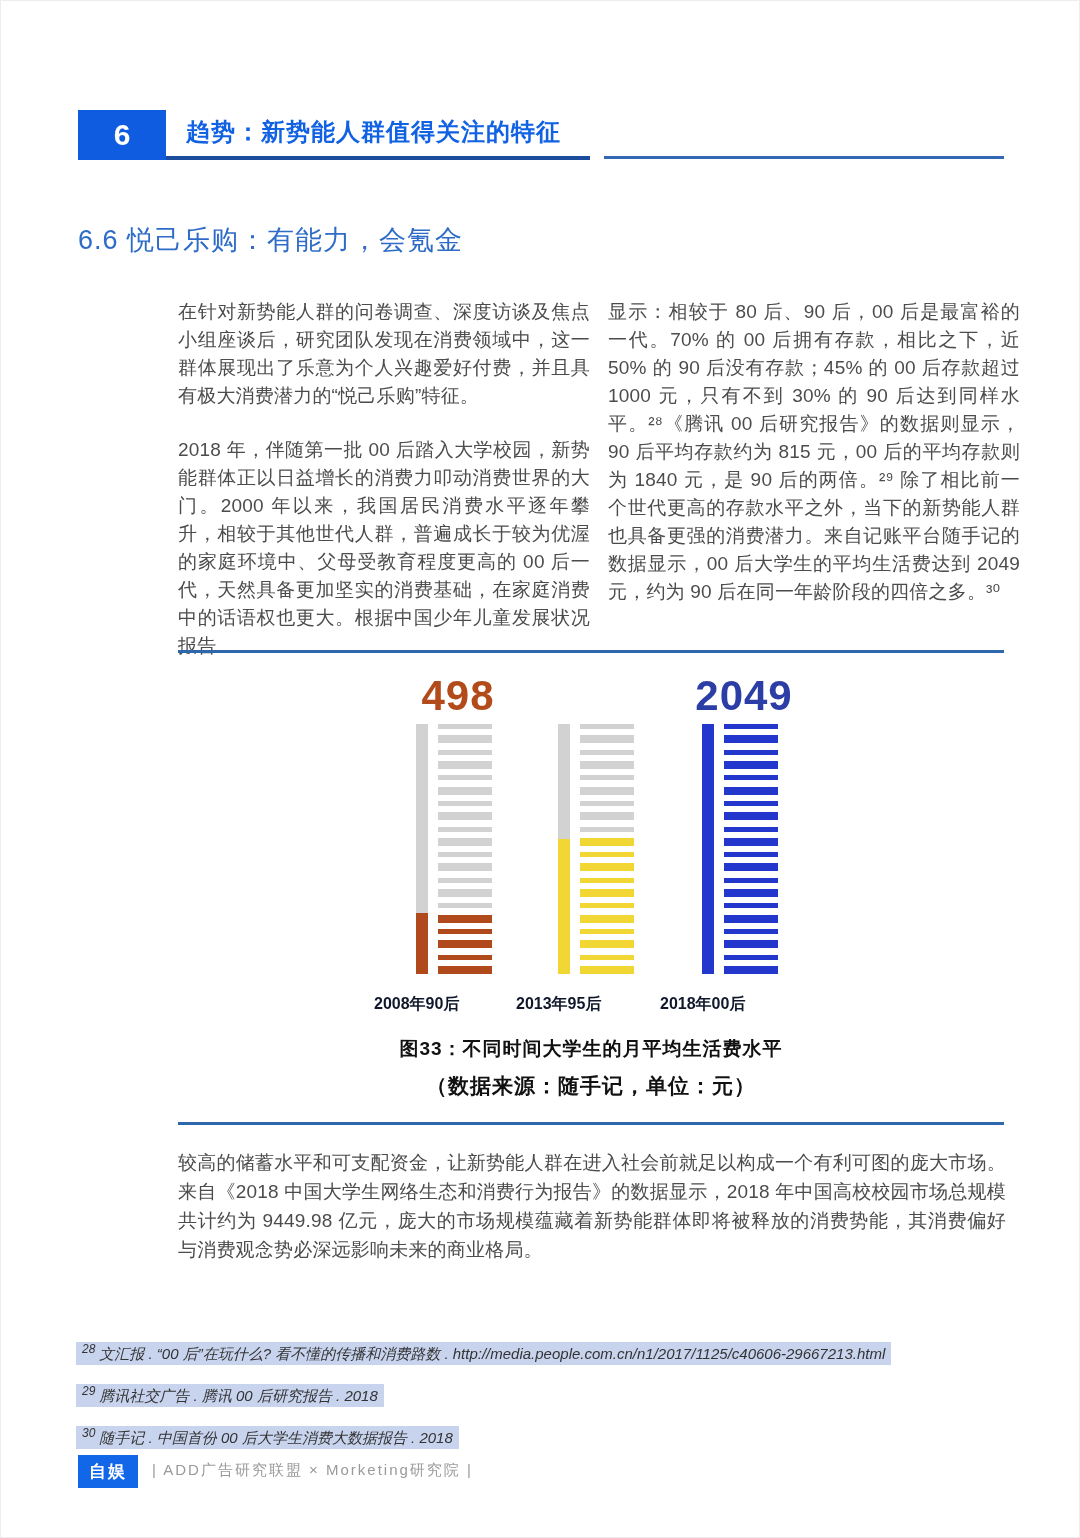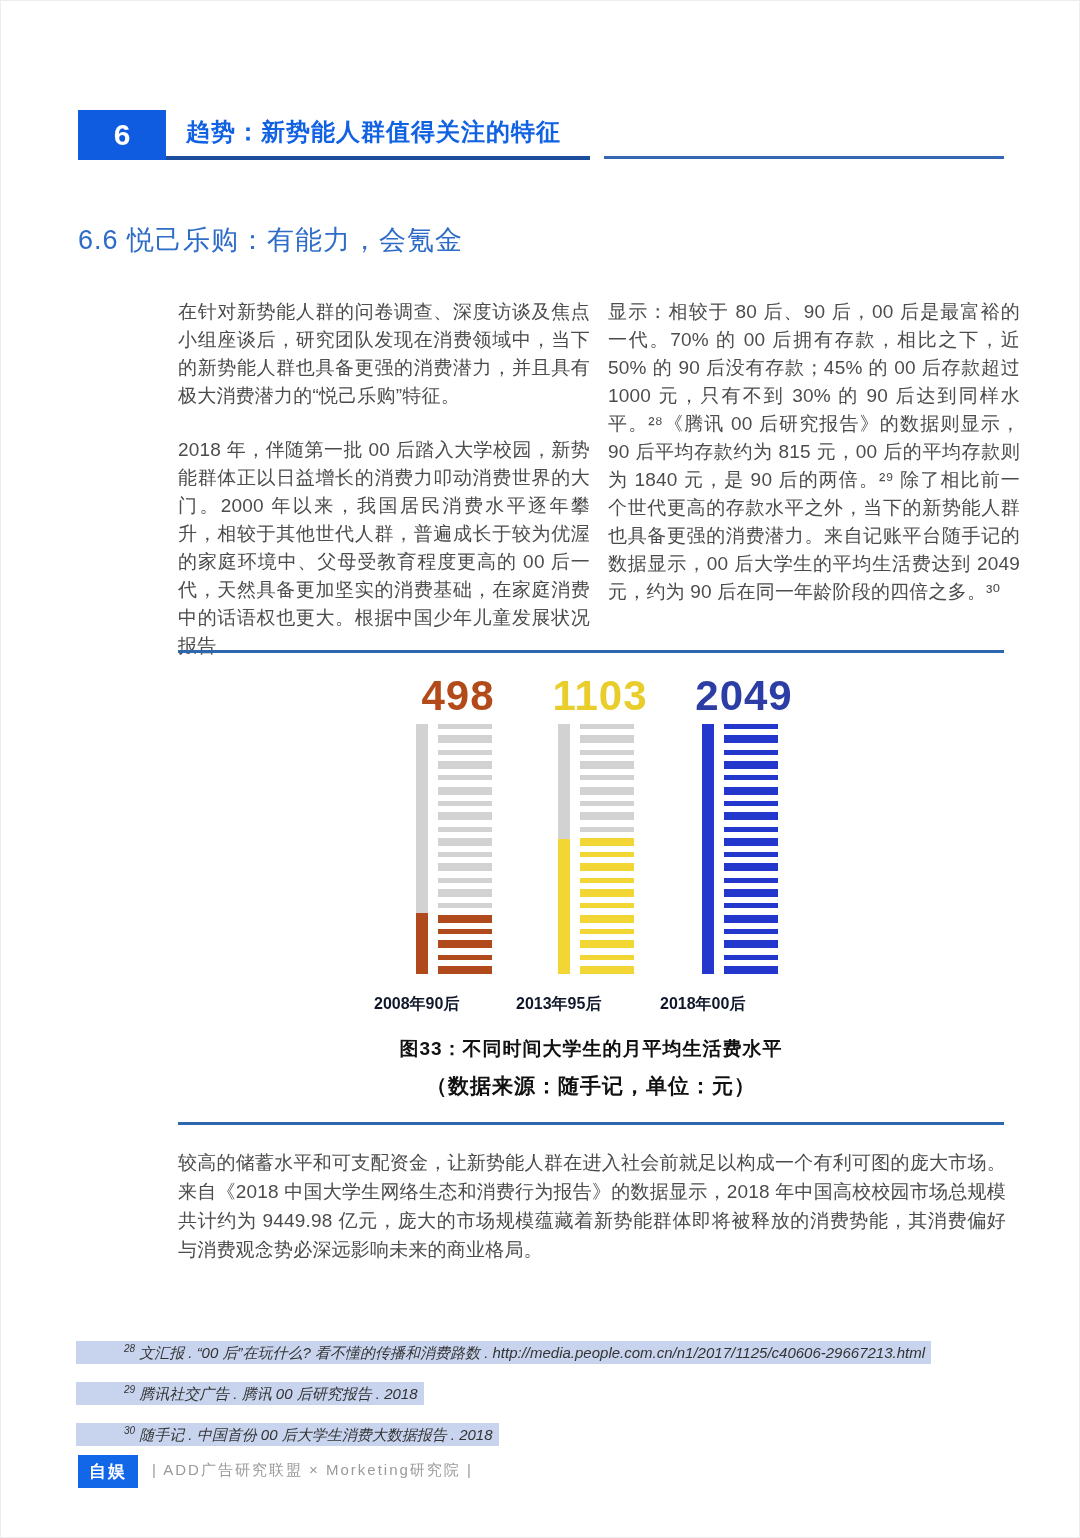--- a/index.html
+++ b/index.html
@@ -62,21 +62,21 @@
     position:absolute;left:178px;top:1148px;width:828px;margin:0;
     color:#4c4c4c;font-size:19px;line-height:29px;text-align:justify;letter-spacing:.2px;
   }
   
   .footnotes{position:absolute;left:76px;top:1336px;width:960px;}
   .footnote{margin-bottom:11px;}
   .fn-hl{
     display:inline;background:#c8d4ee;color:#333;
     font-size:15px;font-style:italic;padding:3px 6px;line-height:26px;
   }
-  .fn-hl sup{font-size:10px;font-style:italic;margin-right:4px;margin-left:42px;}
+  .fn-hl sup{font-size:12px;font-style:italic;margin-right:4px;}
   
   .footer-badge{
     position:absolute;left:78px;top:1455px;background:#1266e8;color:#fff;
     font-size:17px;font-weight:bold;padding:5px 11px;letter-spacing:2px;
   }
   .footer-text{
     position:absolute;left:152px;top:1461px;color:#9a9a9a;
     font-size:15px;letter-spacing:2px;
   }
 </style>
@@ -88,32 +88,31 @@
   <div class="chapter-box">
     <span>6</span>
   </div>
   <h1 class="chapter-title">趋势：新势能人群值得关注的特征</h1>
   <div class="rule rule-left"></div>
   <div class="rule rule-right"></div>
 
   <h2 class="section-title">6.6 悦己乐购：有能力，会氪金</h2>
 
   <div class="col col-left">
-    <p>在针对新势能人群的问卷调查、深度访谈及焦点小组座谈后，研究团队发现在消费领域中，当下的新势能人群也具备更强的消费潜力，并且具有极大消费潜力的“悦己乐购”特征。</p>
+    <p>在针对新势能人群的问卷调查、深度访谈及焦点小组座谈后，研究团队发现在消费领域中，这一群体展现出了乐意为个人兴趣爱好付费，并且具有极大消费潜力的“悦己乐购”特征。</p>
     <p>2018 年，伴随第一批 00 后踏入大学校园，新势能群体正以日益增长的消费力叩动消费世界的大门。2000 年以来，我国居民消费水平逐年攀升，相较于其他世代人群，普遍成长于较为优渥的家庭环境中、父母受教育程度更高的 00 后一代，天然具备更加坚实的消费基础，在家庭消费中的话语权也更大。根据中国少年儿童发展状况报告</p>
   </div>
   <div class="col col-right">
     <p>显示：相较于 80 后、90 后，00 后是最富裕的一代。70% 的 00 后拥有存款，相比之下，近 50% 的 90 后没有存款；45% 的 00 后存款超过 1000 元，只有不到 30% 的 90 后达到同样水平。²⁸《腾讯 00 后研究报告》的数据则显示，90 后平均存款约为 815 元，00 后的平均存款则为 1840 元，是 90 后的两倍。²⁹ 除了相比前一个世代更高的存款水平之外，当下的新势能人群也具备更强的消费潜力。来自记账平台随手记的数据显示，00 后大学生的平均生活费达到 2049 元，约为 90 后在同一年龄阶段的四倍之多。³⁰</p>
   </div>
 
   <div class="divider divider-top"></div>
 
   <figure class="chart">
     <span class="bar-value v1" style="color: rgb(178, 74, 26);">498</span>
-    <span class="bar-value v2" style="color: rgb(233, 206, 43);">1103</span>
     <span class="bar-value v3" style="color: rgb(44, 62, 166);">2049</span>
     <div class="bars" id="bars">
         <div class="bar-group" style="left: 38px;">
           <div class="tube">
             <div class="tube-fill" style="height: 24.3045%; background: rgb(176, 74, 28);"></div>
           </div>
           <div class="stripes">
             <div class="stripe" style="height: 5px; background: rgb(210, 210, 210);"></div>
             <div class="stripe" style="height: 8px; background: rgb(210, 210, 210);"></div>
             <div class="stripe" style="height: 5px; background: rgb(210, 210, 210);"></div>

